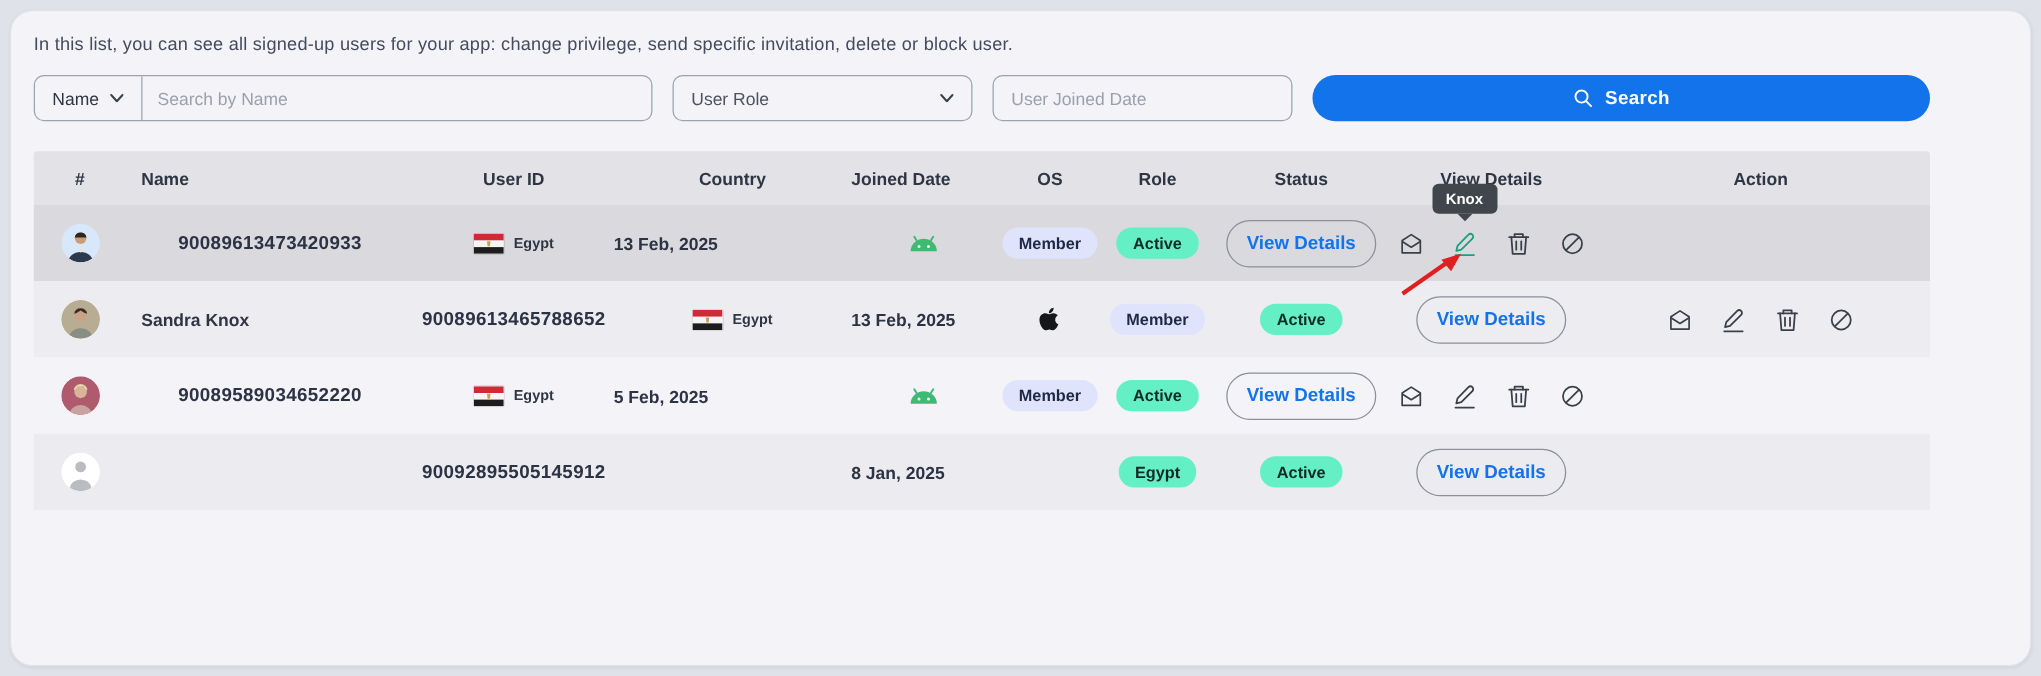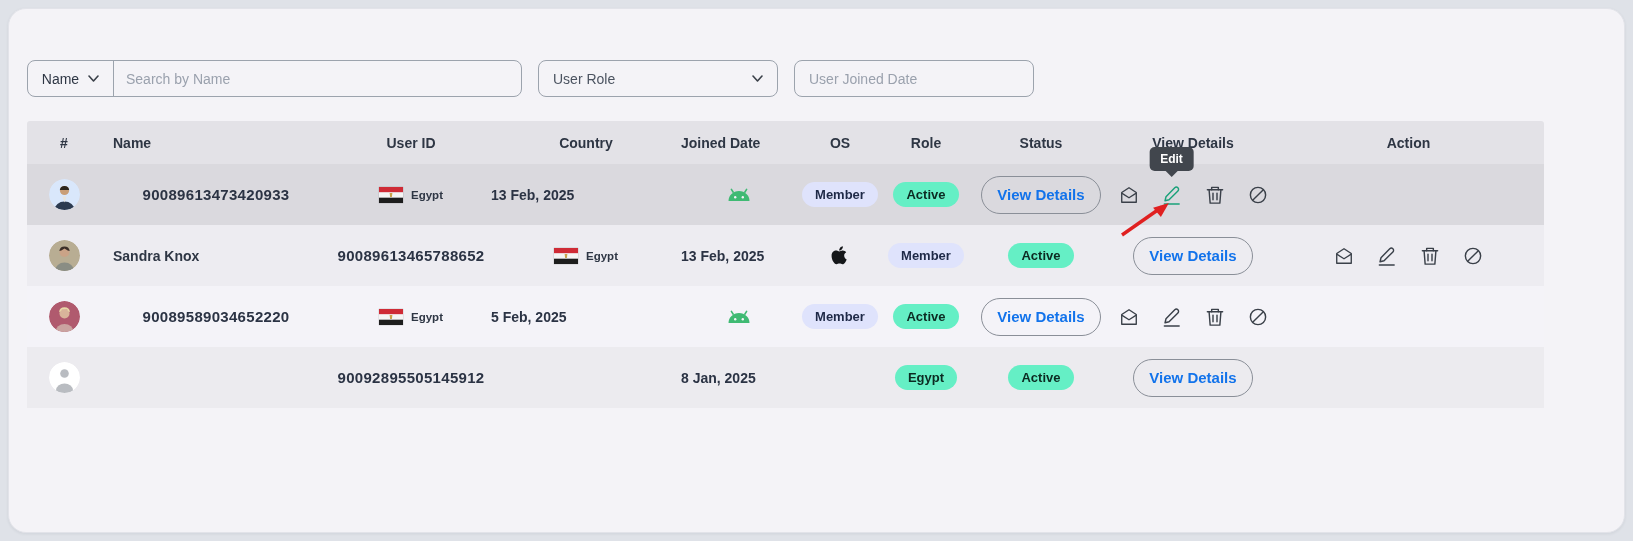--- a/index.html
+++ b/index.html
@@ -164,20 +164,21 @@
       <path d="M10.6 5.9 h2.8 l-.5 4 h-1.8 Z" fill="#c8a24b"></path>
     </g>
     <clipPath id="avclip">
         <circle cx="15.5" cy="15.5" r="15.5"></circle>
       </clipPath>
   </defs>
 </svg>
 
 <div class="card">
 
+  <div class="desc">In this list, you can see all signed-up users for your app: change privilege, send specific invitation, delete or block user.</div>
 
   <div class="filters">
     <div class="name-search">
       <div class="name-select">
         <span>Name</span>
         <svg width="11" height="7" viewBox="0 0 11 7">
             <use href="#ic-chevron"></use>
           </svg>
       </div>
       <input class="search-input" type="text" placeholder="Search by Name" style="">
@@ -186,20 +187,29 @@
 
     <div class="select">
       <span>User Role</span>
       <svg width="11" height="7" viewBox="0 0 11 7">
           <use href="#ic-chevron"></use>
         </svg>
     </div>
 
     <input class="date-input" type="text" placeholder="User Joined Date" style="">
 
+    <button class="search-btn">
+      <svg width="17" height="17" viewBox="0 0 20 20">
+          <g fill="none" stroke="#ffffff" stroke-width="1.8" stroke-linecap="round">
+            <circle cx="8.5" cy="8.5" r="5.7"></circle>
+            <line x1="13" y1="13" x2="17.5" y2="17.5"></line>
+          </g>
+        </svg>
+      <span>Search</span>
+    </button>
   </div>
 
   <div class="table">
 
     <div class="grid thead">
       <div class="cell-c">#</div>
       <div class="cell-l">Name</div>
       <div class="cell-c">User ID</div>
       <div class="cell-c">Country</div>
       <div>Joined Date</div>
@@ -246,21 +256,21 @@
       <div class="cell-c">
           <button class="view-btn">View Details</button>
         </div>
       <div class="actions">
         <button class="icon-btn">
             <svg width="20" height="22" viewBox="0 0 22 22">
               <use href="#ic-mail"></use>
             </svg>
           </button>
         <span class="edit-wrap">
-          <span class="tooltip">Edit</span>
+          <span class="tooltip">Knox</span>
           <button class="icon-btn">
               <svg width="20" height="24" viewBox="0 0 21 23" stroke="#1aa179">
                 <use href="#ic-pencil"></use>
               </svg>
             </button>
           <svg class="red-arrow" width="58" height="42" viewBox="0 0 58 42">
             <line x1="6" y1="38" x2="46" y2="10" stroke="#e02020" stroke-width="3.4"></line>
             <path d="M52 5 L37 12 L46 20 Z" fill="#e02020" transform="rotate(8 46 12)"></path>
           </svg>
         </span>

